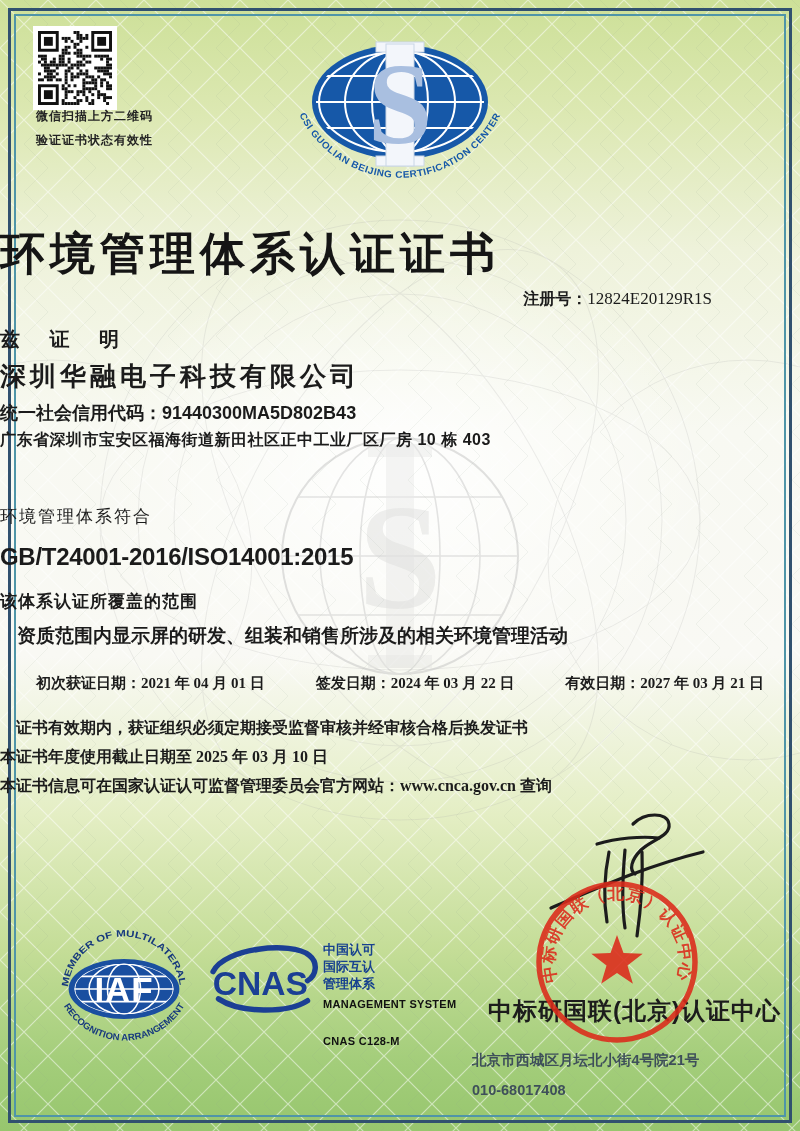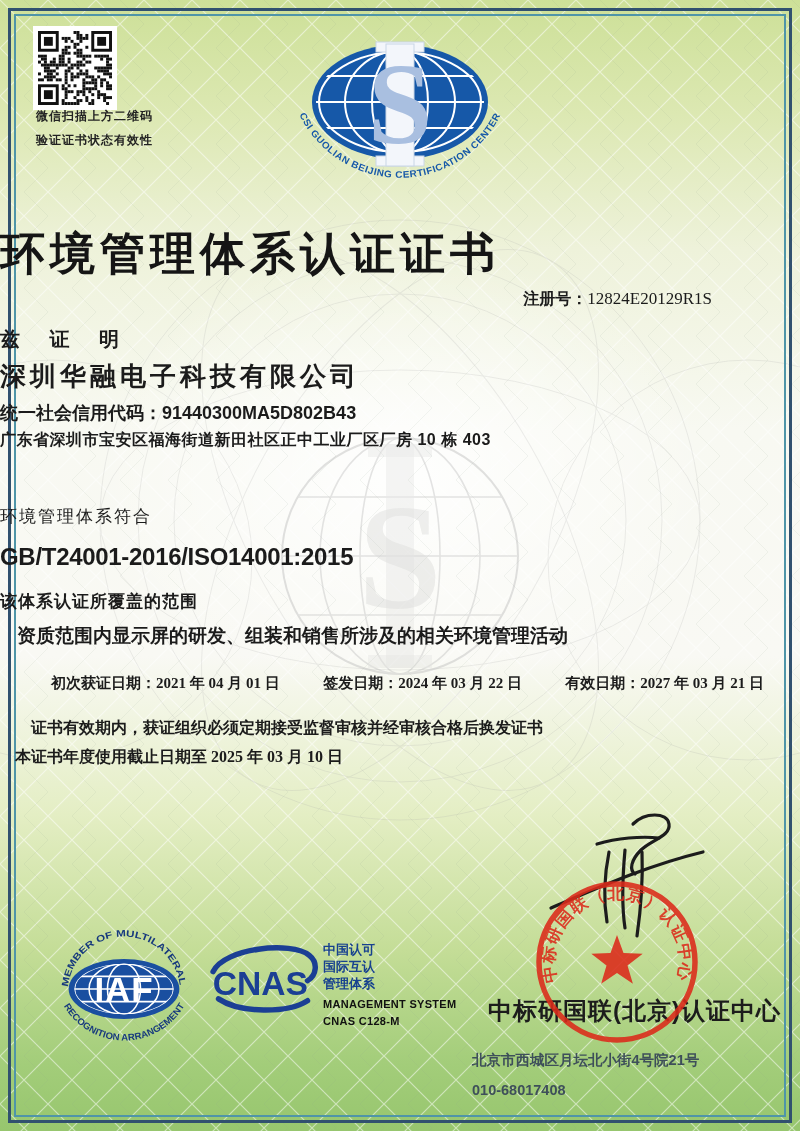--- a/index.html
+++ b/index.html
@@ -7,41 +7,41 @@
     position:relative;width:800px;height:1131px;overflow:hidden;margin:0 auto;
     font-family:"Liberation Sans","DejaVu Sans",sans-serif;color:#1b1b1b;
     background:linear-gradient(180deg,#cde098 0%,#dce8b2 10%,#eef2da 22%,#f8f9f2 38%,#f9f9f4 58%,#e4eec4 72%,#c4dd97 84%,#a3cd7a 94%,#97c66e 100%);
   }
   .glow{position:absolute;inset:0;background:radial-gradient(ellipse 430px 320px at 50% 42%,rgba(255,255,255,0.9),rgba(255,255,255,0) 72%);}
   .bg-svg{position:absolute;left:0;top:0;}
   .frame-outer{position:absolute;inset:8px;border:3px solid #31516f;pointer-events:none;}
   .frame-inner{position:absolute;inset:14px;border:2px solid #4f95a8;pointer-events:none;}
   .abs{position:absolute;}
   .ctr{left:0;right:0;}
-  .serif{font-family:"Liberation Serif","DejaVu Serif",serif;margin-left:15px;}
+  .serif{font-family:"Liberation Serif","DejaVu Serif",serif;}
   .qr-cap{font-size:12px;letter-spacing:1px;color:#222;font-weight:600;}
   .title{font-size:45px;font-weight:700;letter-spacing:5px;color:#151515;}
   .reg{top:289px;left:420px;width:292px;text-align:right;}
   .reg .lab{font-size:16px;font-weight:700;}
   .reg .num{font-family:"Liberation Serif","DejaVu Serif",serif;font-size:17px;}
   .certify{top:326px;font-size:20px;font-weight:700;letter-spacing:12px;}
   .company{top:359px;font-size:26px;font-weight:700;letter-spacing:4px;}
   .credit{top:401px;font-size:18px;font-weight:700;}
   .addr{top:430px;font-size:16px;font-weight:600;letter-spacing:.5px;}
   .conform{top:505px;font-size:17px;font-weight:400;letter-spacing:2px;}
   .stdcode{top:543px;font-size:24px;font-weight:700;letter-spacing:-0.3px;}
   .scopeh{top:590px;font-size:17px;font-weight:700;letter-spacing:1px;}
   .scopet{top:623px;font-size:19px;font-weight:700;margin-left:17px;}
   .dates{top:674px;left:36px;right:36px;display:flex;justify-content:space-between;font-size:15px;font-weight:700;}
   .dates span{white-space:nowrap;}
   .note{font-size:16px;font-weight:700;}
   .issuer-name{top:995px;left:488px;font-size:24px;font-weight:600;letter-spacing:1px;color:#1c1c1c;}
   .cnas-block{left:323px;top:941px;line-height:17px;}
   .cnas-block .zh{font-size:13px;font-weight:700;color:#17418f;}
-  .cnas-block .en{font-size:11px;font-weight:700;color:#111;letter-spacing:.3px;}
+  .cnas-block .en{font-size:11px;font-weight:700;color:#111;letter-spacing:.3px;margin-top:20px;}
   .footer{left:472px;top:1051px;width:340px;text-align:left;color:#3e4f5a;}
   .footer .l1{font-size:14.5px;font-weight:600;}
   .footer .l2{font-size:14.5px;font-weight:600;margin-top:12px;}
 </style>
 </head>
 <body>
 
 <div class="cert">
 
   <div class="glow"></div>
@@ -351,20 +351,21 @@
   <div class="abs ctr scopet">资质范围内显示屏的研发、组装和销售所涉及的相关环境管理活动</div>
 
   <div class="abs dates serif">
     <span><span>初次获证日期：</span><span>2021 年 04 月 01 日</span></span>
     <span><span>签发日期：</span><span>2024 年 03 月 22 日</span></span>
     <span><span>有效日期：</span><span>2027 年 03 月 21 日</span></span>
   </div>
 
   <div class="abs ctr note serif" style="top:718px;padding-left:16px;">证书有效期内，获证组织必须定期接受监督审核并经审核合格后换发证书</div>
   <div class="abs ctr note serif" style="top:747px;">本证书年度使用截止日期至 2025 年 03 月 10 日</div>
+  <div class="abs ctr note serif" style="top:776px;">本证书信息可在国家认证认可监督管理委员会官方网站：www.cnca.gov.cn 查询</div>
 
   <svg class="abs" style="left:545px;top:810px;" width="165" height="130" viewBox="0 0 165 130">
     <g fill="none" stroke="#1c1c1c" stroke-width="3.2" stroke-linecap="round">
       <path d="M 88,14 C 100,2 122,2 124,14 C 126,26 106,30 96,40 C 86,50 84,60 90,64"></path>
       <path d="M 64,42 C 60,62 58,88 62,112"></path>
       <path d="M 80,40 C 78,62 76,92 80,118"></path>
       <path d="M 97,42 C 98,68 96,98 92,126"></path>
       <path d="M 6,98 C 48,80 100,56 158,42"></path>
       <path d="M 52,34 C 72,28 96,26 114,28"></path>
     </g>

